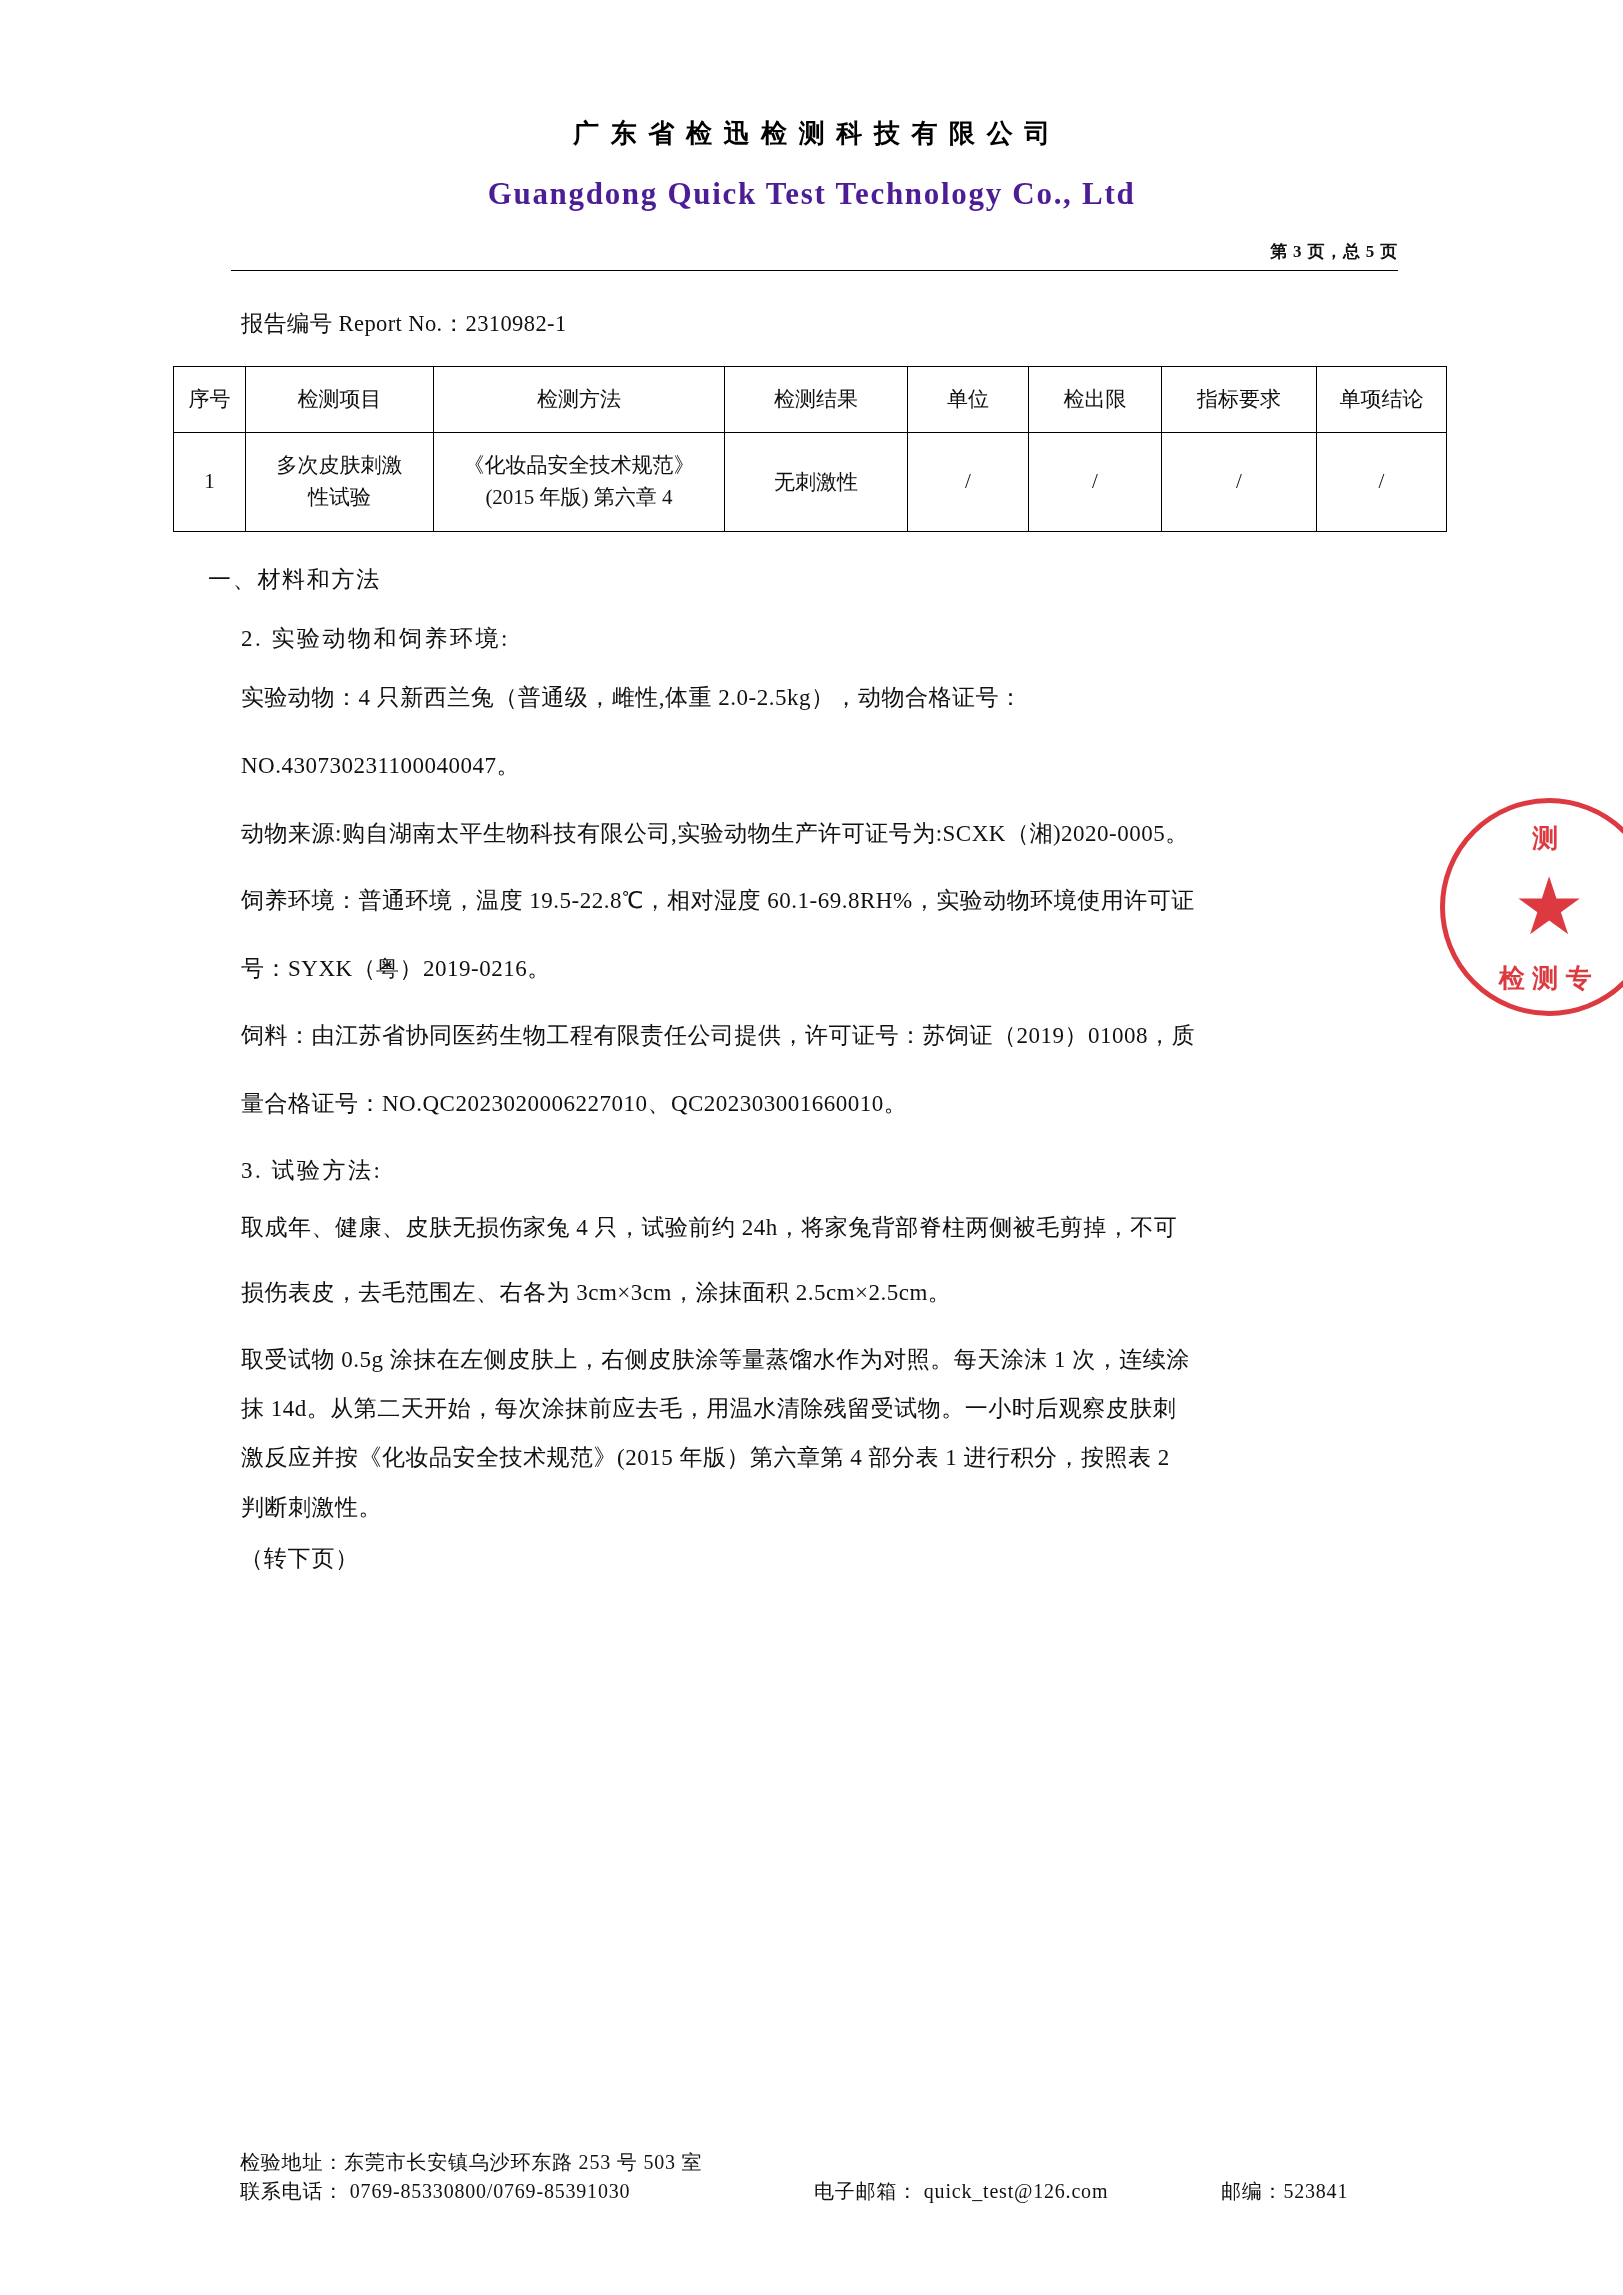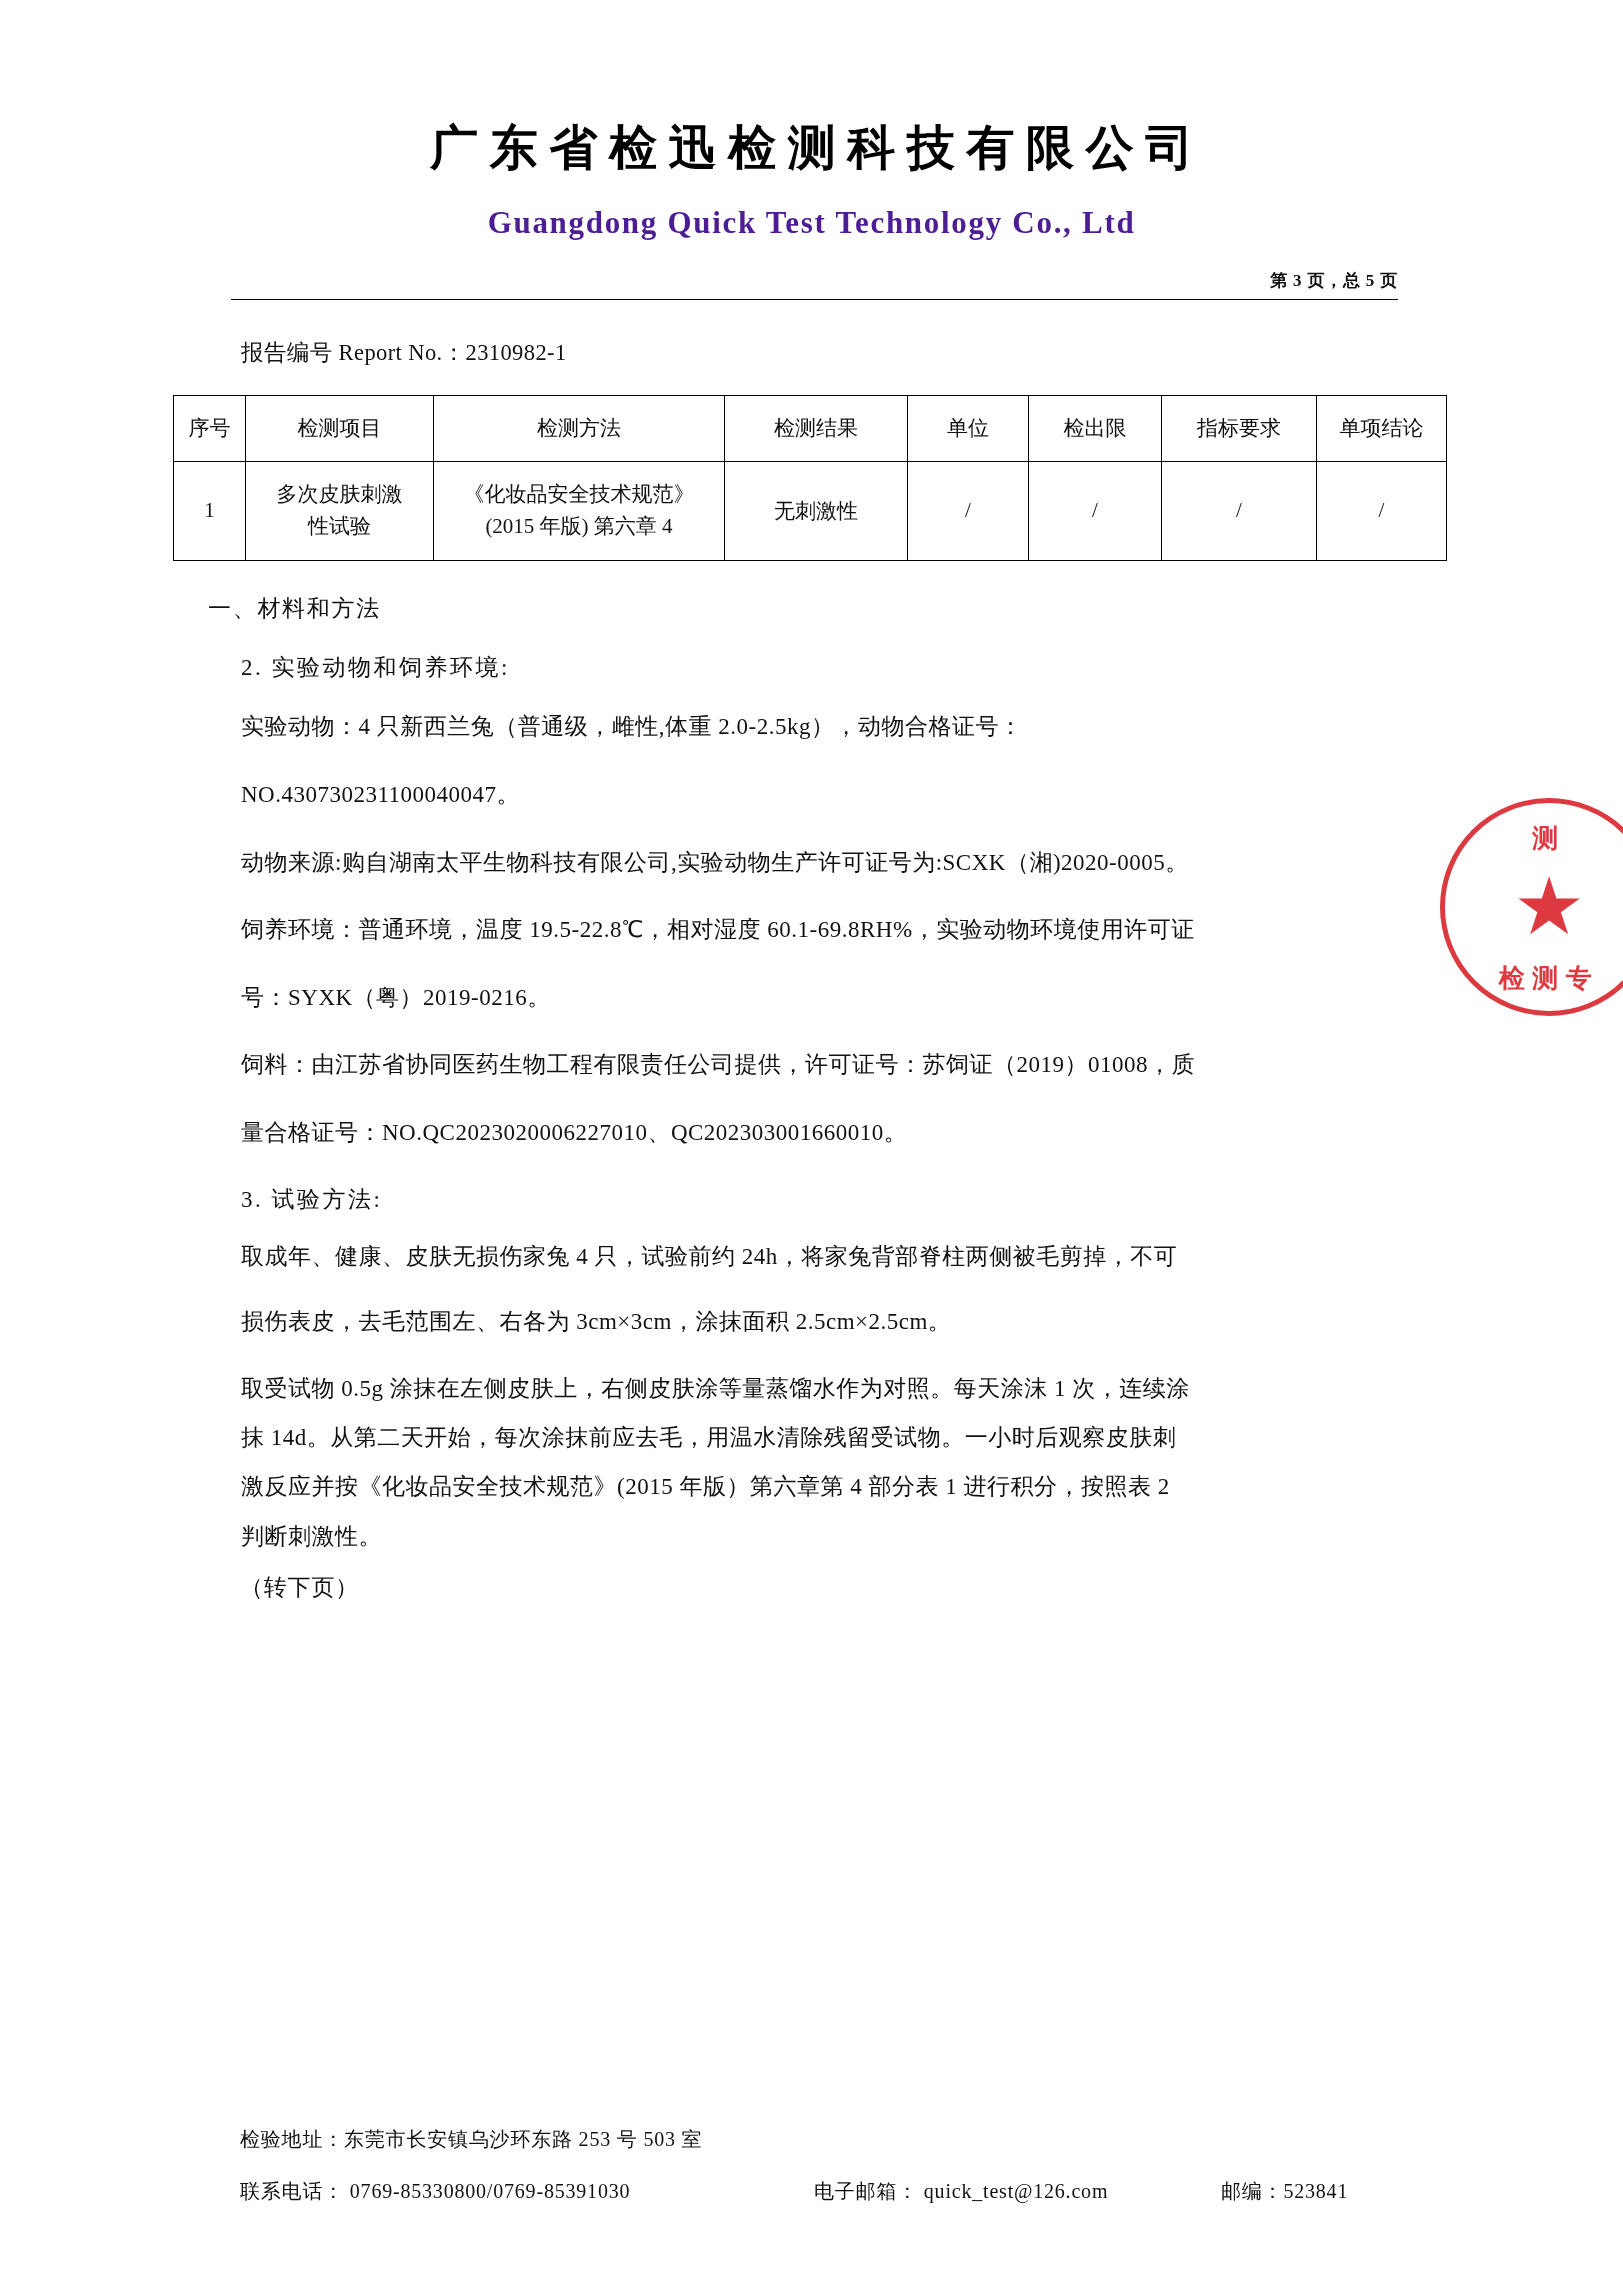--- a/index.html
+++ b/index.html
@@ -21,21 +21,21 @@
     position: absolute;
     left: 0; top: 0;
     width: 1623px;
     height: 2295px;
   }
 
   
   .hdr-cn {
     text-align: center;
     font-family: "Liberation Serif", serif;
-    font-size: 48px;
+    font-size: 26px;
     letter-spacing: 11.6px;
     font-weight: 600;
     padding-top: 116px;
     color: #000;
     padding-left: 12px;
   }
   .hdr-en {
     text-align: center;
     font-family: "Liberation Serif", serif;
     font-size: 31px;
@@ -127,21 +127,21 @@
     bottom: 90px;
     width: 100%;
     font-size: 20px;
   }
   .footer-line1 {
     margin-left: 240px;
     letter-spacing: 0.8px;
   }
   .footer-line2 {
     margin-left: 240px;
-    margin-top: 25px;
+    margin-top: 2px;
     letter-spacing: 0.8px;
     position: relative;
   }
   .footer-email {
     position: absolute;
     left: 574px;
     top: 0;
   }
   .footer-zip {
     position: absolute;

